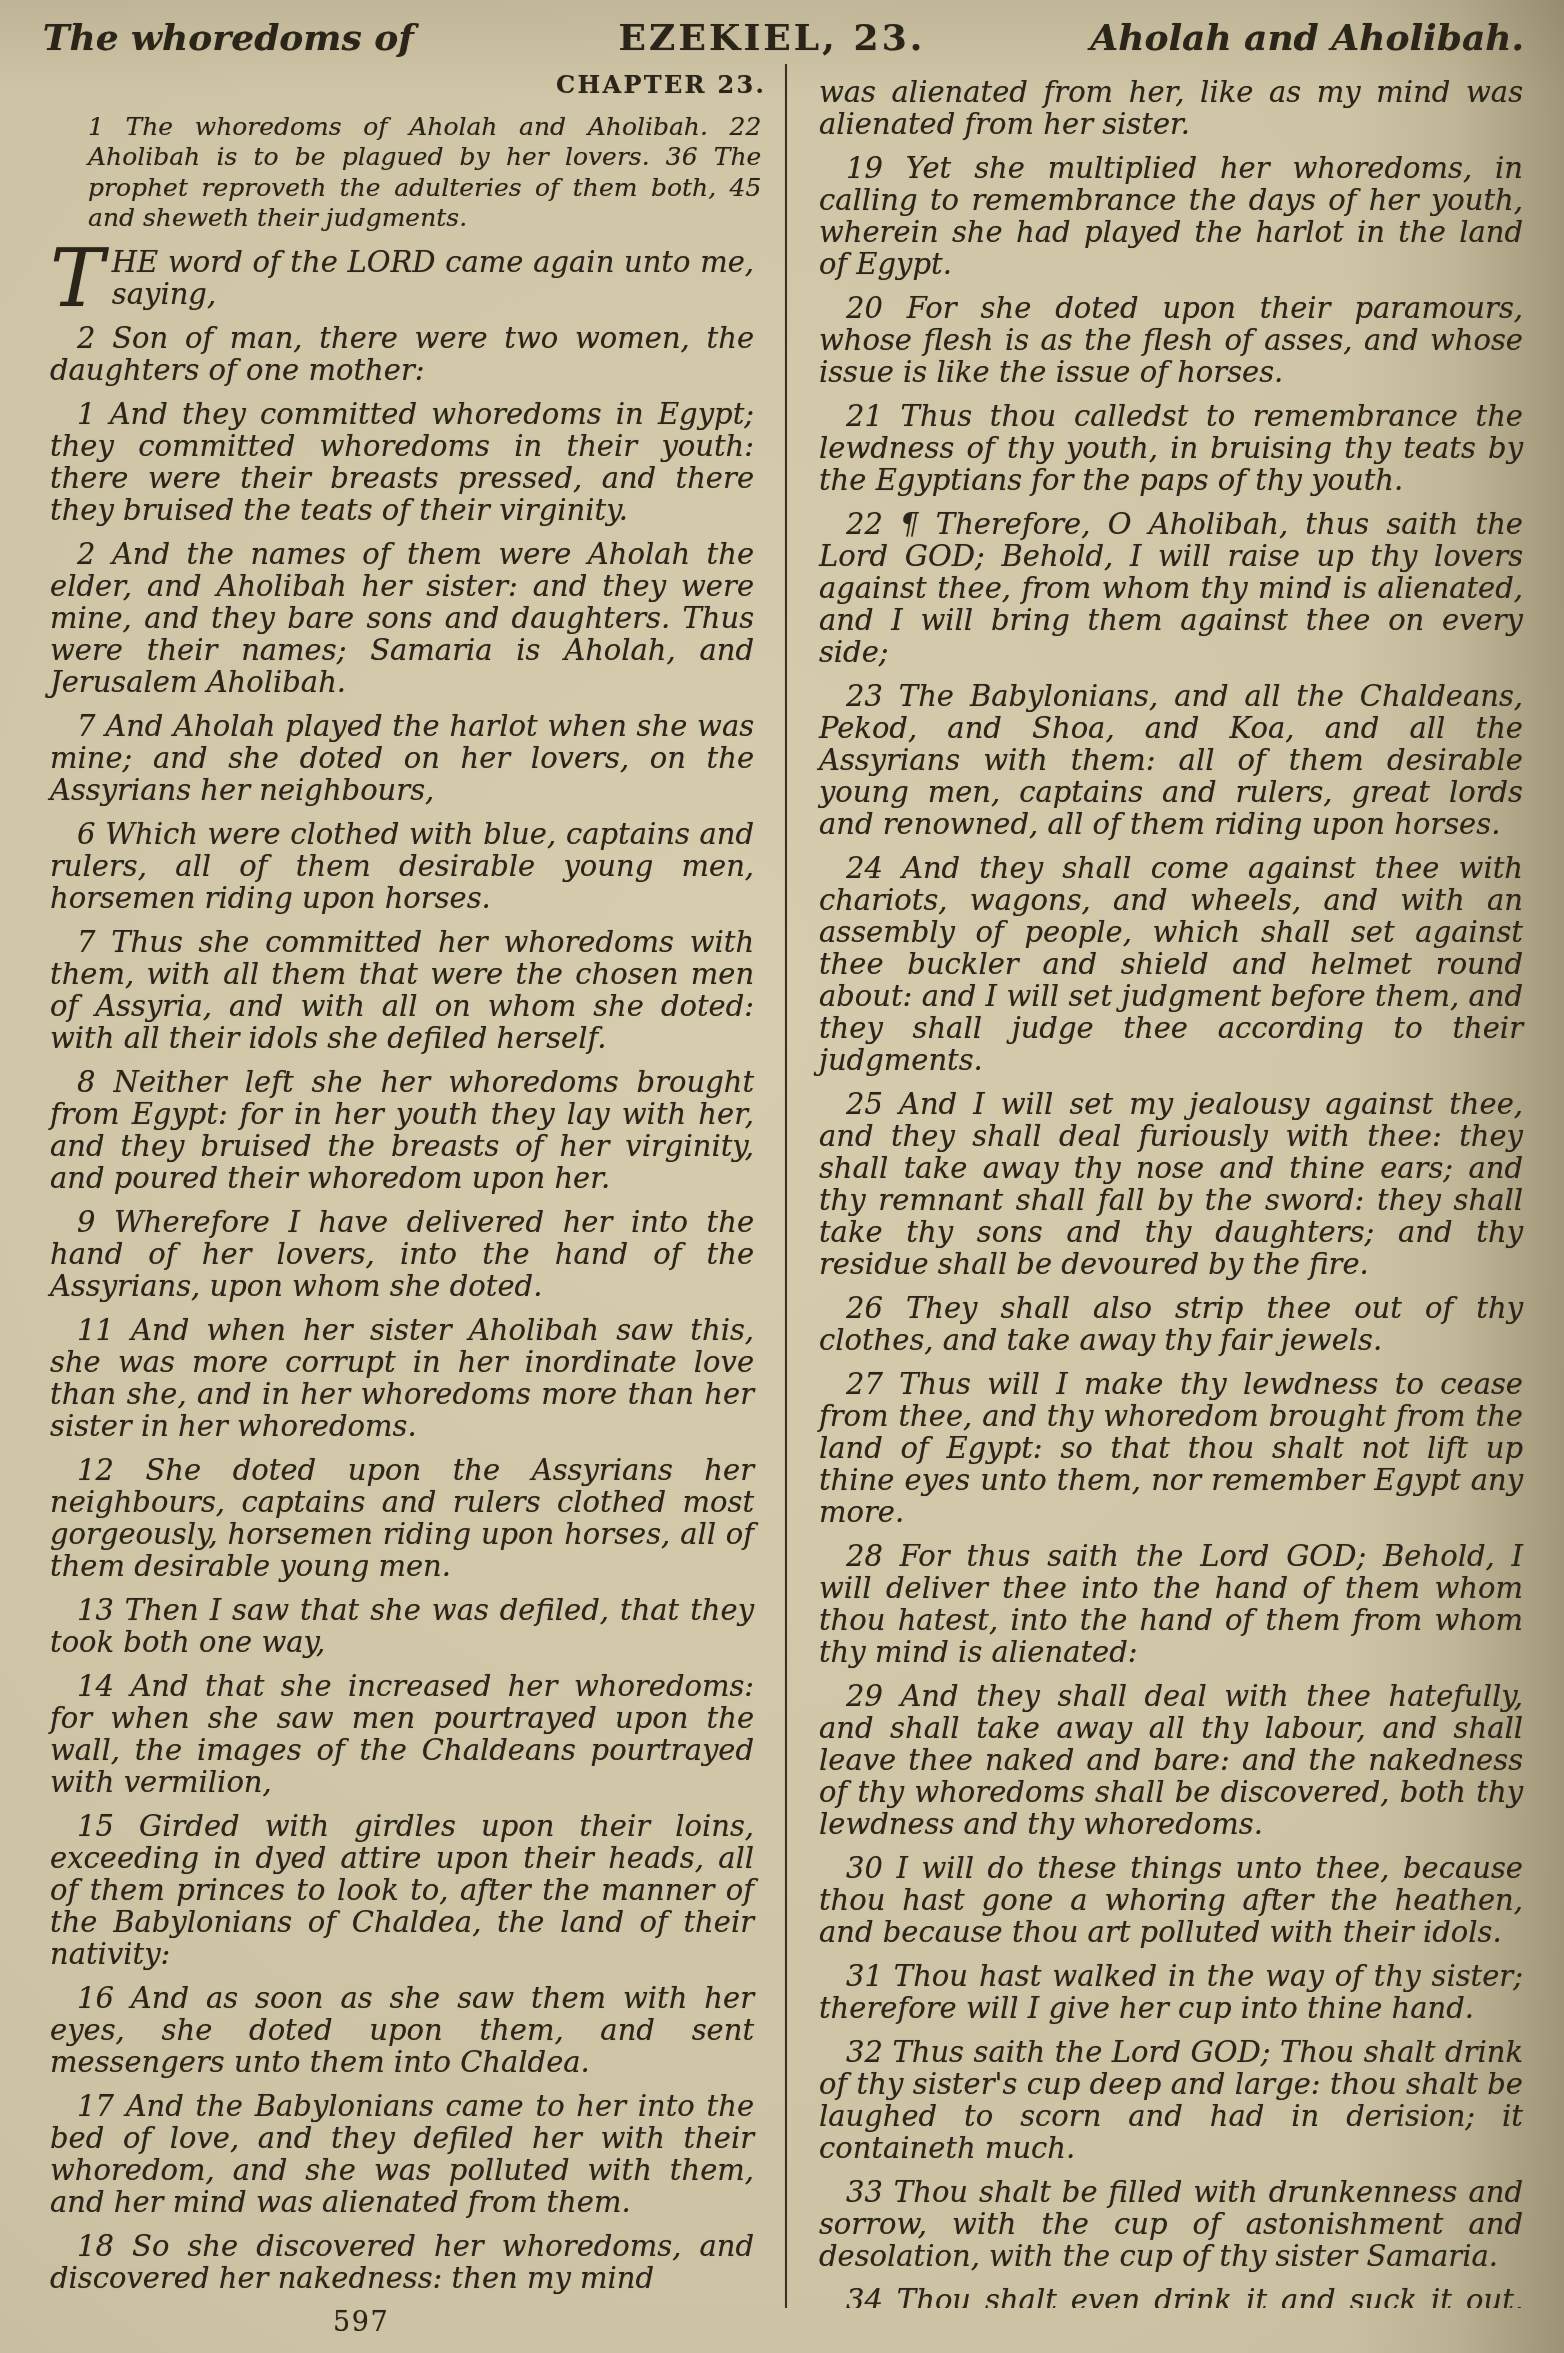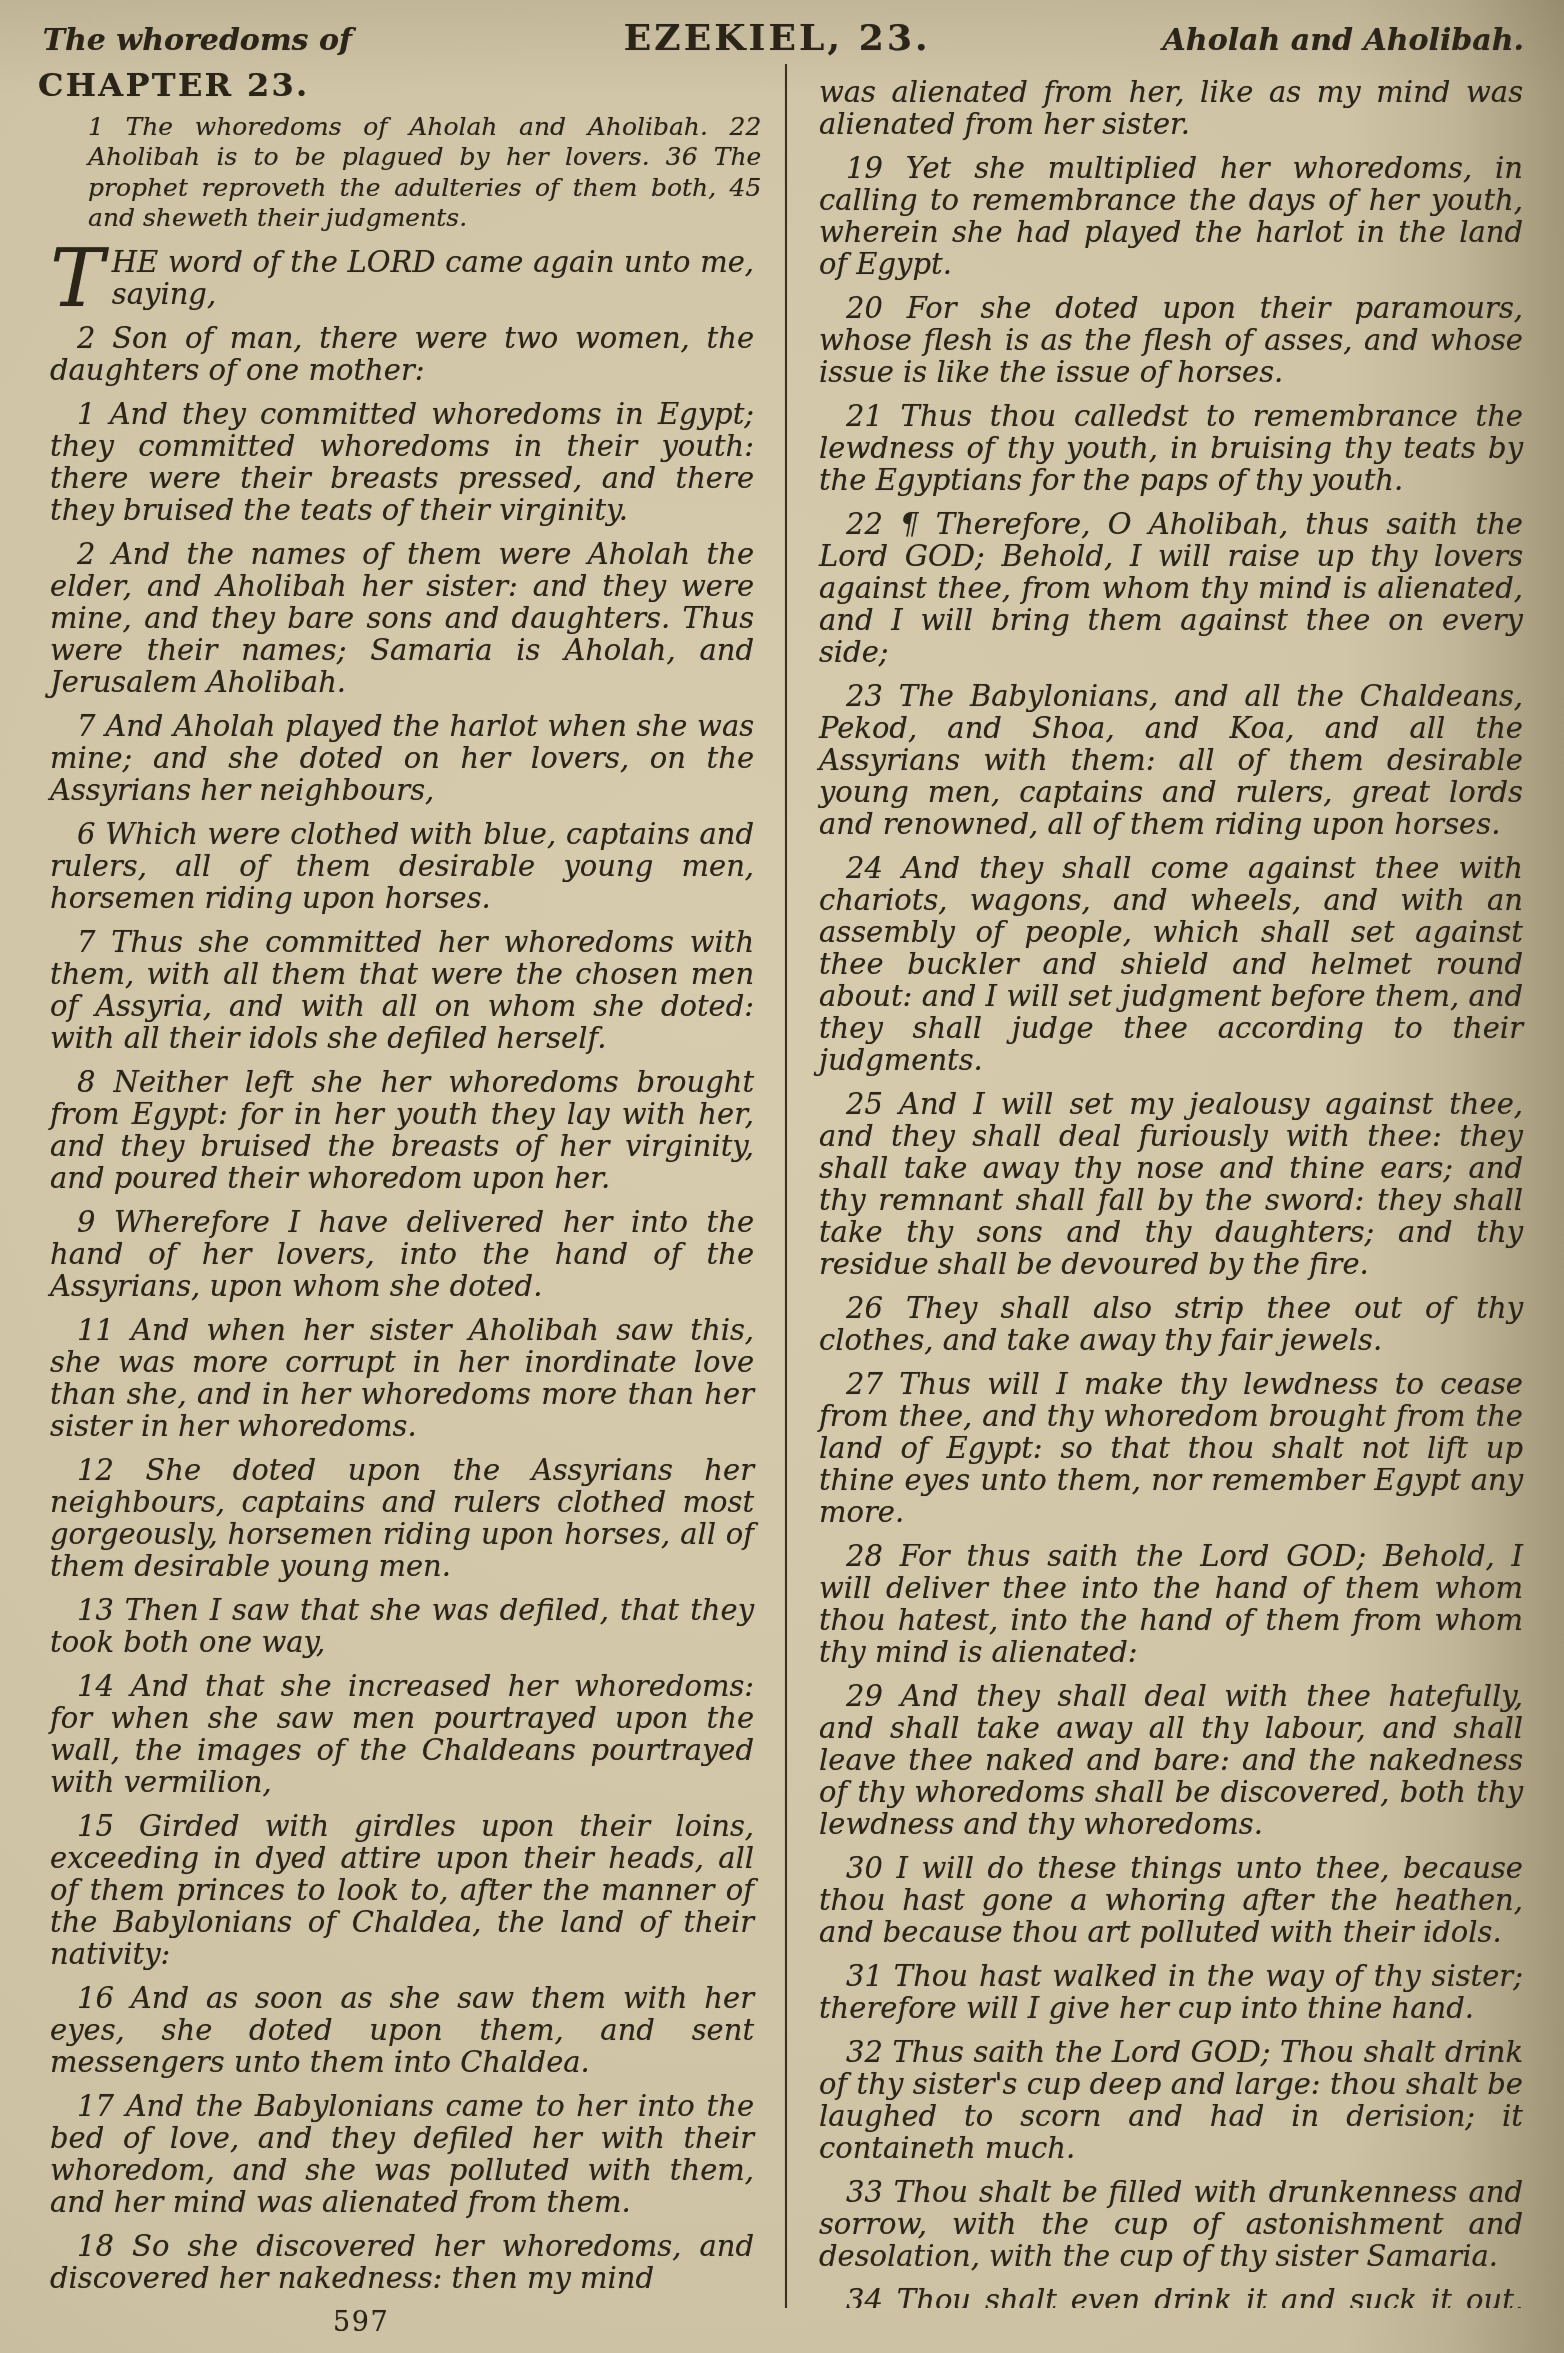--- a/index.html
+++ b/index.html
@@ -26,21 +26,21 @@
   }
   header.running-head {
     display: flex;
     justify-content: space-between;
     align-items: baseline;
     padding: 0 11px 0 4.7px;
   }
   .running-title {
     font-style: italic;
     font-weight: 700;
-    font-size: 30px;
+    font-size: 36px;
   }
   .book-title {
     font-size: 36px;
     font-weight: 700;
     letter-spacing: 3.1px;
     margin-left: 40px;
   }
   .columns {
     display: flex;
     margin-top: 6.3px;
@@ -55,22 +55,22 @@
   }
   .col.left  { padding-right: 19px; }
   .col.right { padding-left: 20.3px; }
   .divider {
     width: 1.6px;
     background: #3c3222;
     align-self: stretch;
     box-shadow: 0 0 0.8px rgba(43,36,24,0.6);
   }
   .chapter-heading {
-    text-align: left;
-    font-size: 32px;
+    text-align: right;
+    font-size: 24px;
     font-weight: 700;
     letter-spacing: 2.3px;
     margin: 4.7px 0 11px 0;
   }
   .chapter-summary {
     font-style: italic;
     font-size: 25px;
     line-height: 30.5px;
     margin: 0 4.7px 7.8px 50px;
     text-align: justify;

